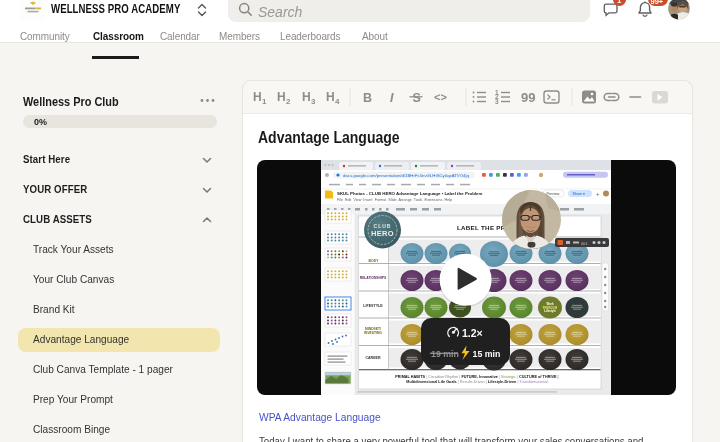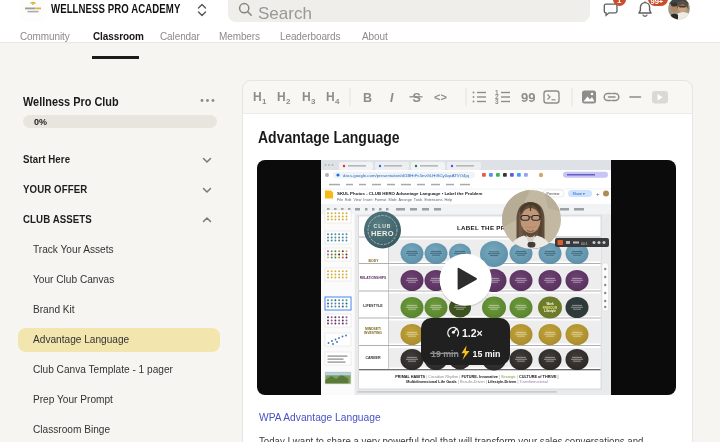--- a/index.html
+++ b/index.html
@@ -6,21 +6,21 @@
   html,body { width:720px; height:442px; overflow:hidden; }
   body { font-family:"Liberation Sans", sans-serif; background:#f7f5f1; }
   #page { position:relative; width:720px; height:442px; overflow:hidden; }
   .abs { position:absolute; }
 
   
   #hdr { position:absolute; top:0; left:0; width:720px; height:43px; background:#fff; border-bottom:1px solid #e8e6e2; }
   #logo { position:absolute; left:20px; top:-3px; width:26px; height:24px; background:#fdfdfc; border-radius:4px; }
   #brand { position:absolute; left:51px; top:1px; font-size:13px; font-weight:bold; color:#111; letter-spacing:0.1px; transform:scaleX(0.74); transform-origin:left top; white-space:nowrap; }
   #search { position:absolute; left:228px; top:-14px; width:362px; height:36px; background:#efeeeb; border-radius:8px; }
-  #search .ph { position:absolute; left:30px; top:18px; font-size:17px; color:#9a9896; }
+  #search .ph { position:absolute; left:30px; top:18px; font-size:14px; color:#9a9896;font-style:italic; }
 
   
   .tab { position:absolute; top:30px; font-size:10.5px; color:#8d8b88; letter-spacing:-0.1px; transform:scaleX(0.95); transform-origin:left top; white-space:nowrap; }
   .tab.active { color:#171717; font-weight:bold; }
   #tabline { position:absolute; top:55.5px; height:3px; background:#1b1b1b; }
 
   
   #side { position:absolute; left:0; top:73px; width:236px; height:384px; }
   .sb-title { position:absolute; left:23px; top:21px; font-size:13px; font-weight:bold; color:#1b1b1b; transform:scaleX(0.84); transform-origin:left top; white-space:nowrap; }
   #prog { position:absolute; left:23px; top:42px; width:194px; height:13px; background:#e8e5df; border-radius:6.5px; }

